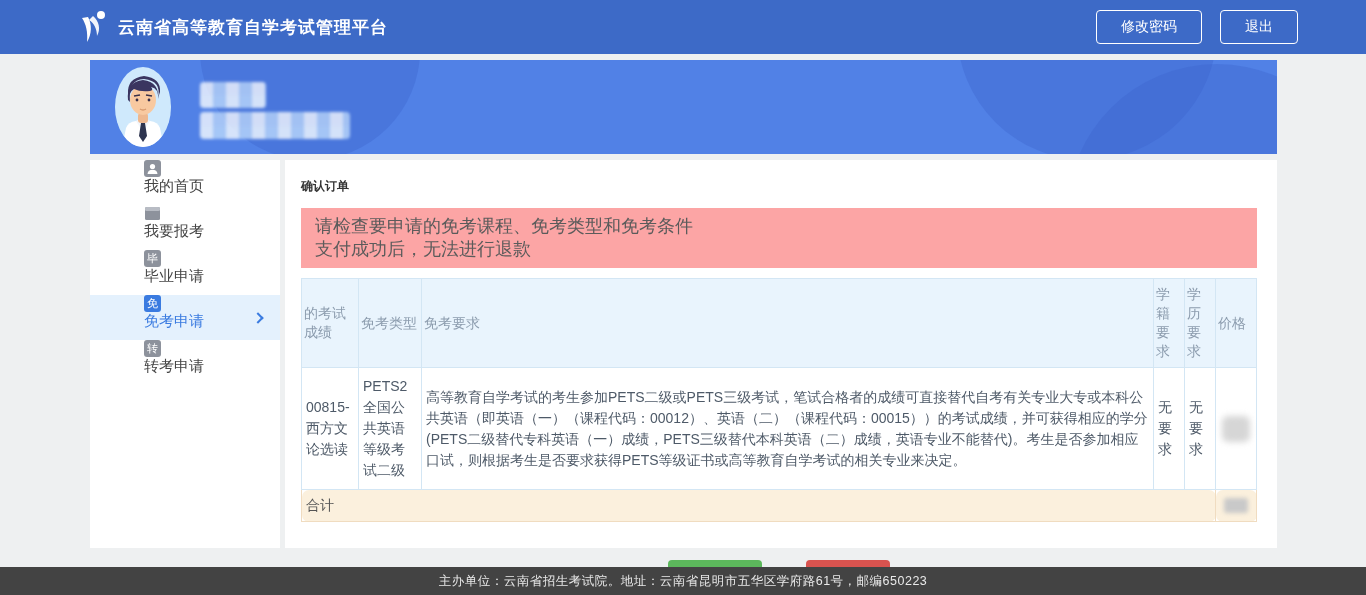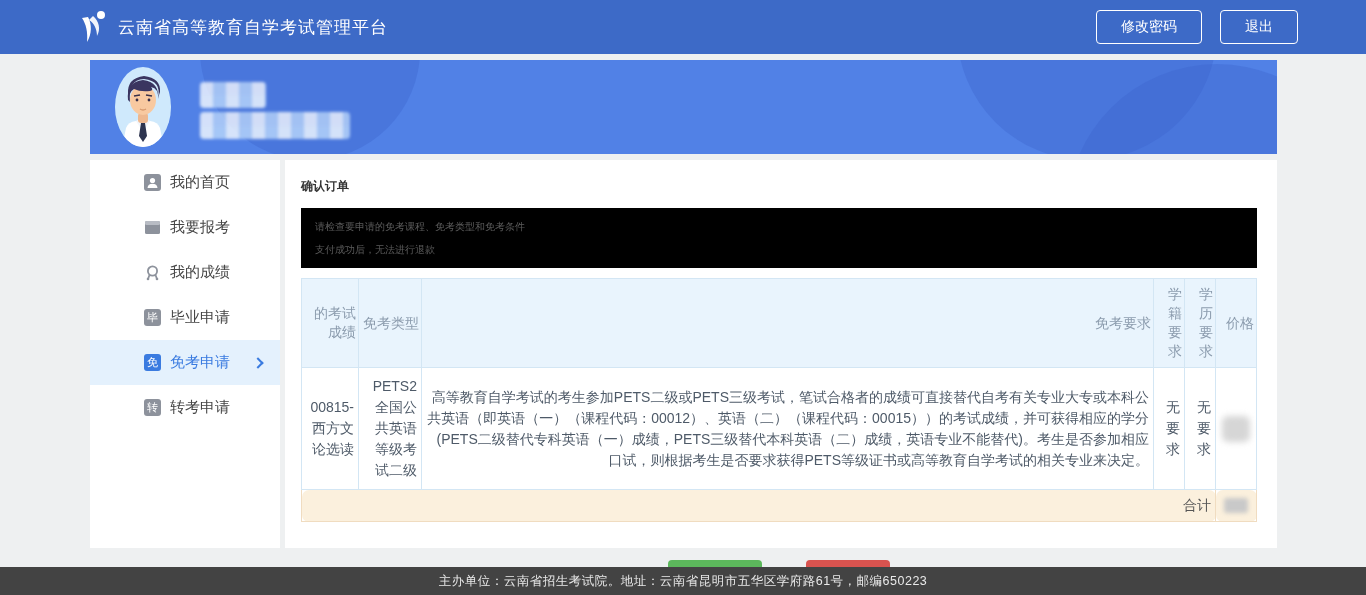--- a/index.html
+++ b/index.html
@@ -2,21 +2,21 @@
 <html><head>
 <meta charset="utf-8">
 <style>
   * { margin:0; padding:0; box-sizing:border-box; }
   html,body { width:1366px; height:595px; overflow:hidden; }
   body { font-family:"Liberation Sans","DejaVu Sans",sans-serif; background:#eef0f1; position:relative; }
 
   
   .top-header{ height:54px; background:#3d6ac7; display:flex; align-items:center; padding:0 68px 0 76px; }
   .logo{ width:34px; height:38px; margin-right:8px; flex:none; }
-  .app-title{ color:#fff; font-size:17px; font-weight:normal; letter-spacing:1px; }
+  .app-title{ color:#fff; font-size:17px; font-weight:bold; letter-spacing:1px; }
   .header-spacer{ flex:1; }
   .hdr-btn{ background:transparent; border:1px solid #fff; color:#fff; font-size:14px; border-radius:4px;
             padding:7px 24px; margin-left:18px; cursor:pointer; font-family:inherit;text-align:center; }
   .hdr-btn:last-child{ margin-right:0; }
 
   
   .banner{ position:absolute; left:90px; top:60px; width:1187px; height:94px;
            background:#5181e6; overflow:hidden; }
   .banner .deco{ position:absolute; border-radius:50%; background:rgba(60,100,205,0.38); }
   .deco1{ width:220px; height:220px; left:110px; top:-120px; }
@@ -26,38 +26,38 @@
   .redact{ position:absolute; border-radius:4px; filter:blur(1.5px);
            background:
              repeating-linear-gradient(90deg, rgba(255,255,255,.55) 0 13px, rgba(167,200,246,.65) 13px 26px),
              repeating-linear-gradient(0deg, rgba(197,221,250,.7) 0 13px, rgba(236,245,255,.5) 13px 26px); }
   .redact-name{ left:110px; top:22px; width:66px; height:26px; }
   .redact-info{ left:110px; top:52px; width:150px; height:27px; }
 
   
   .content-row{ position:absolute; left:90px; top:160px; width:1187px; height:388px; display:flex; }
   .sidebar{ width:190px; background:#fff; flex:none; margin-right:5px; }
-  .side-item{ height:45px; display:flex; align-items:center; padding-left:54px; position:relative;
-              cursor:pointer; color:#454545; font-size:15px; }
+  .side-item{ height:45px; display:flex; padding-left:54px; position:relative;
+              cursor:pointer; color:#454545; font-size:15px;flex-direction:column; }
   .side-item .s-icon{ width:17px; height:17px; margin-right:9px; flex:none; display:flex;
                       align-items:center; justify-content:center; }
   .char-icon{ width:17px; height:17px; border-radius:3px; background:#8d929c; color:#fff;
               font-size:11px; line-height:17px; text-align:center; }
   .side-item.active{ background:#e4f1fd; color:#3a7be0; }
   .side-item.active .char-icon{ background:#3a7be0; }
   .chev{ position:absolute; right:18px; top:50%; width:8px; height:8px; border-top:2px solid #3a7be0;
          border-right:2px solid #3a7be0; transform:translateY(-50%) rotate(45deg); }
 
   .main{ flex:1; background:#fff; padding:18px 20px 0 16px; }
   .page-title{ font-size:12px; font-weight:bold; color:#333; margin-bottom:13px; }
-  .notice{ background:#000000; color:#5b5b5b; font-size:10px; padding:7px 14px; line-height:23px; margin-bottom:10px; }
+  .notice{ background:#fca5a5; color:#5b5b5b; font-size:18px; padding:7px 14px; line-height:23px; margin-bottom:10px; }
 
   
   table.order{ width:100%; border-collapse:collapse; table-layout:fixed; }
-  table.order th, table.order td{ border:1px solid #d3e6f4; font-size:14px; text-align:right;
+  table.order th, table.order td{ border:1px solid #d3e6f4; font-size:14px; text-align:left;
                                   vertical-align:middle; word-break:break-all; }
   table.order th{ background:#e9f4fd; color:#8c9cae; font-weight:normal; padding:6px 2px; line-height:19px; }
   table.order td{ color:#4e5a68; padding:8px 4px; line-height:21px; }
   .col-course{ width:57px; } .col-type{ width:63px; } .col-req{ width:auto; }
   .col-xj{ width:31px; } .col-xl{ width:31px; } .col-price{ width:41px; }
   td.req-cell{ padding:8px 10px; }
   tr.total-row td{ background:#fbf0dd; border-color:#f0dcc0; padding:5px 4px; color:#555; height:30px;border-radius:7px; }
   .blob{ margin:0 auto; border-radius:6px; background:#d6d6d6; filter:blur(3px); }
   .blob-price{ width:28px; height:26px; }
   .blob-total{ width:24px; height:15px; border-radius:3px; filter:blur(2px); background:#c9c9c9; }
@@ -134,31 +134,20 @@
       <span>我的首页</span>
     </div>
     <div class="side-item">
       <span class="s-icon">
         <svg viewBox="0 0 17 17" width="17" height="17">
             <rect x="1" y="2" width="15" height="13" rx="1.5" fill="#8d929c"></rect>
             <rect x="1" y="2" width="15" height="4" rx="1.5" fill="#b8bcc4"></rect>
           </svg>
       </span>
       <span>我要报考</span>
-    </div>
-    <div class="side-item">
-      <span class="s-icon">
-        <svg viewBox="0 0 17 17" width="17" height="17">
-            <circle cx="8.5" cy="7" r="4.6" fill="none" stroke="#8d929c" stroke-width="1.8"></circle>
-            <path d="M5.5 11 L4 15 M11.5 11 L13 15" stroke="#8d929c" stroke-width="1.8"></path>
-            <circle cx="4" cy="15" r="1.3" fill="#8d929c"></circle>
-            <circle cx="13" cy="15" r="1.3" fill="#8d929c"></circle>
-          </svg>
-      </span>
-      <span>我的成绩</span>
     </div>
     <div class="side-item">
       <span class="s-icon">
           <span class="char-icon">毕</span>
         </span>
       <span>毕业申请</span>
     </div>
     <div class="side-item active">
       <span class="s-icon">
           <span class="char-icon">免</span>

